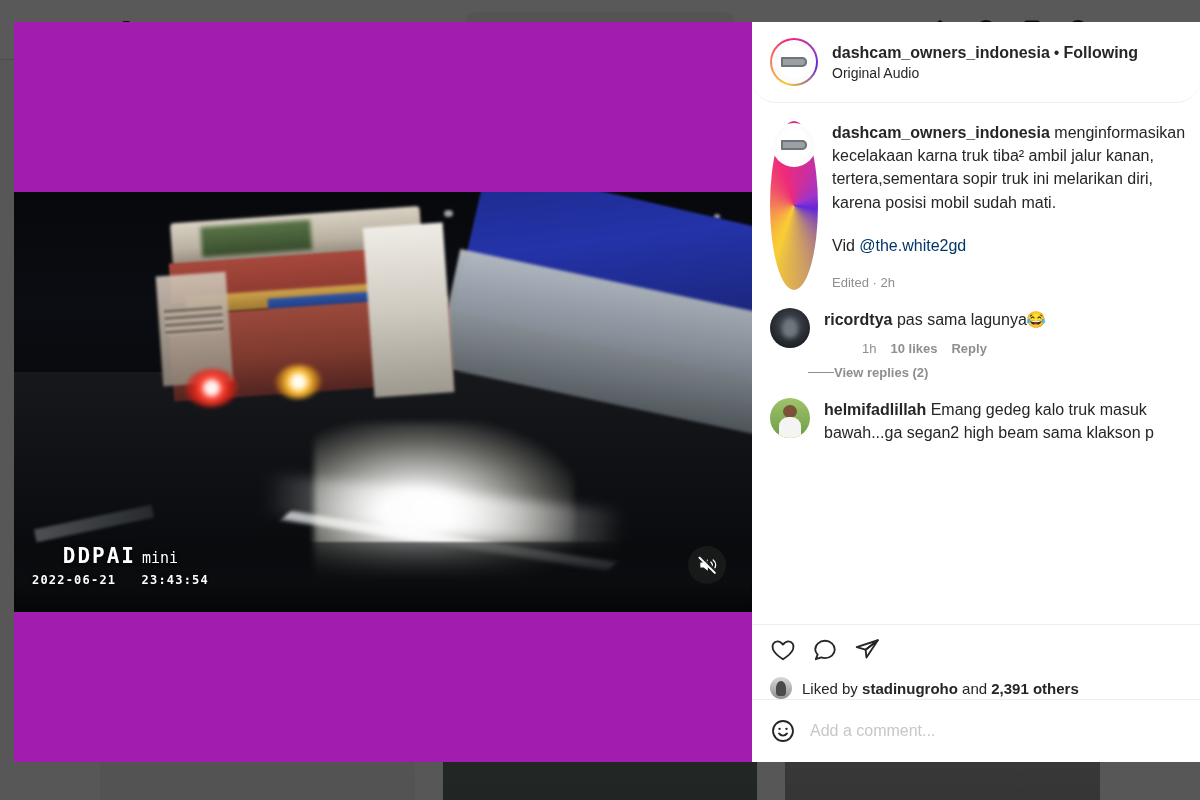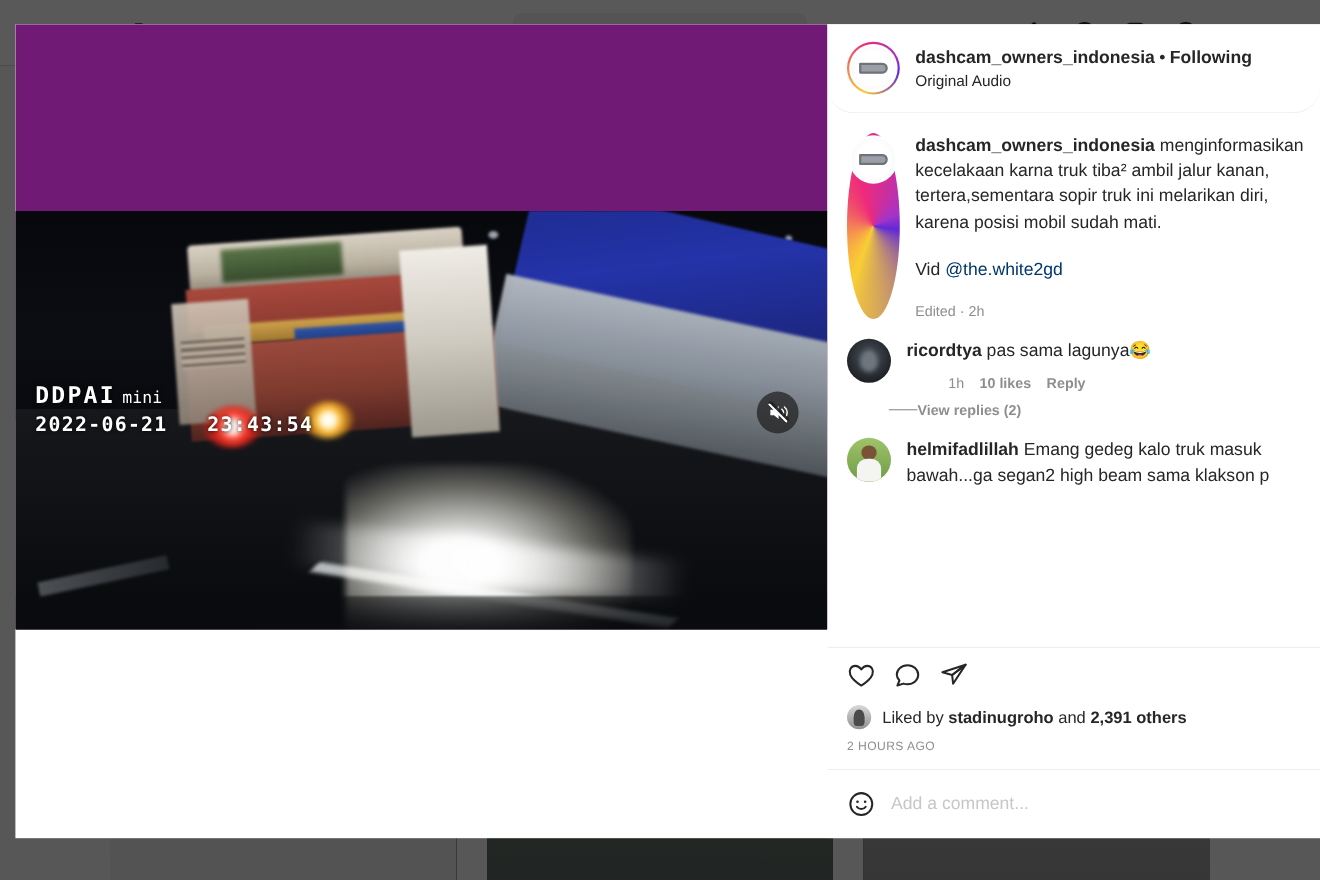--- a/index.html
+++ b/index.html
@@ -55,22 +55,22 @@
 
   
   .modal {
     position: absolute; left: 14px; top: 22px;
     width: 1186px; height: 740px;
     background: #fff; display: flex; overflow: hidden;
   }
 
   
   .media {
-    position: relative; width: 738px; height: 550px;
-    background: #701a75; overflow: hidden; flex: none;
+    position: relative; width: 738px; height: 740px;
+    background: #a21caf; overflow: hidden; flex: none; text-align: center;
   }
   .video-frame {
     position: absolute; left: 0; right: 0; top: 170px; height: 420px;
     overflow: hidden; background: #000;
   }
   .scene { position: absolute; inset: 0; background: #05060a; }
 
   
   .sky { position: absolute; left:0; right:0; top:0; height: 190px;
     background: linear-gradient(180deg, #07080c 0%, #0b0d12 60%, #090a0e 100%); }
@@ -167,21 +167,21 @@
   .wiper {
     position: absolute; left: 20px; bottom: 82px; width: 120px; height: 13px;
     background: linear-gradient(90deg,#585c60,#2c2f33); transform: rotate(-12deg); filter: blur(1.6px); opacity:.85;
   }
 
   
   .osd { position: absolute; left: 18px; bottom: 175px; color: #fff; z-index: 5;
          text-shadow: 0 0 4px rgba(0,0,0,.9); }
   .osd-brand { font-family: "DejaVu Sans Mono", monospace; font-size: 21px; letter-spacing: 2px; font-weight: 700; }
   .osd-brand .sub { font-size: 15px; letter-spacing: 0; font-weight: 400; margin-left: 6px; }
-  .osd-time { font-family: "DejaVu Sans Mono", monospace; font-size: 18px; font-weight: 700; letter-spacing: 1.2px; margin-top: 5px; }
+  .osd-time { font-family: "DejaVu Sans Mono", monospace; font-size: 12px; font-weight: 700; letter-spacing: 1.2px; margin-top: 5px; }
 
   .mute-btn {
     position: absolute; right: 26px; bottom: 178px; width: 38px; height: 38px;
     border-radius: 50%; background: rgba(30,30,30,.72);
     display: flex; align-items: center; justify-content: center; z-index: 6; cursor: pointer;
   }
   .mute-btn svg { width: 20px; height: 20px; }
 
   
   .side {
@@ -460,21 +460,20 @@
             <path d="M22 3l-11.3 8.7.8 7.3L22 3z" stroke-linejoin="round"></path>
           </svg>
         </div>
       </div>
 
       <div class="likes-row">
         <div class="avatar av-stad" style="width:22px;height:22px;flex:none;"></div>
         <div class="likes-text"><span>Liked by </span><b>stadinugroho</b><span> and </span><b>2,391 others</b></div>
       </div>
 
-      <div class="time-ago">2 HOURS AGO</div>
 
       <div class="add-comment">
         <svg class="emoji-btn" viewBox="0 0 24 24" fill="none" stroke="#262626" stroke-width="1.7">
           <circle cx="12" cy="12" r="9.2"></circle>
           <circle cx="8.8" cy="10" r="1.1" fill="#262626" stroke="none"></circle>
           <circle cx="15.2" cy="10" r="1.1" fill="#262626" stroke="none"></circle>
           <path d="M8.3 14.2c.9 1.3 2.2 2 3.7 2s2.8-.7 3.7-2" stroke-linecap="round"></path>
         </svg>
         <input class="ac-input" placeholder="Add a comment..." style="">
       </div>

